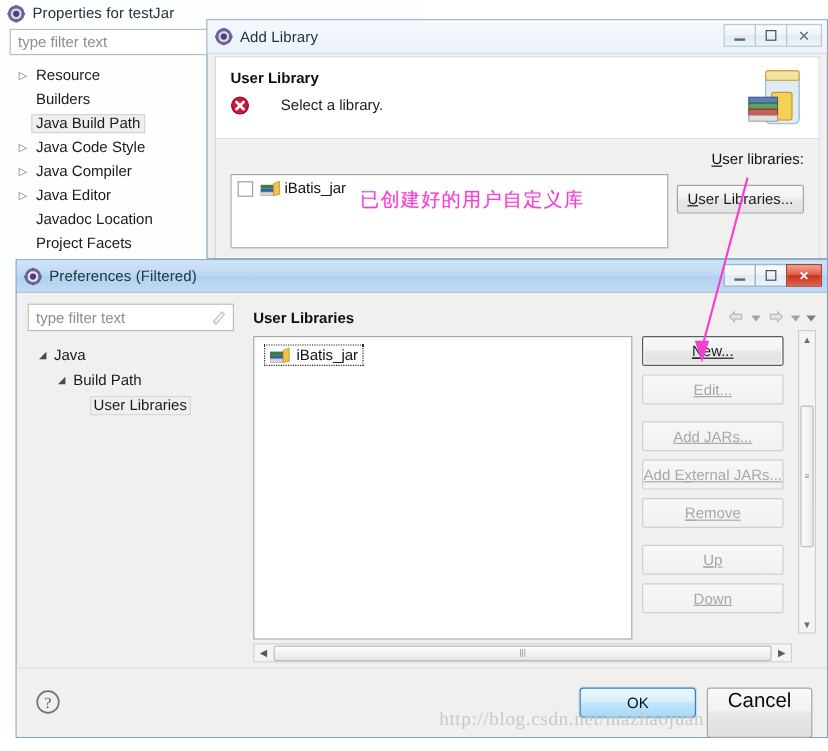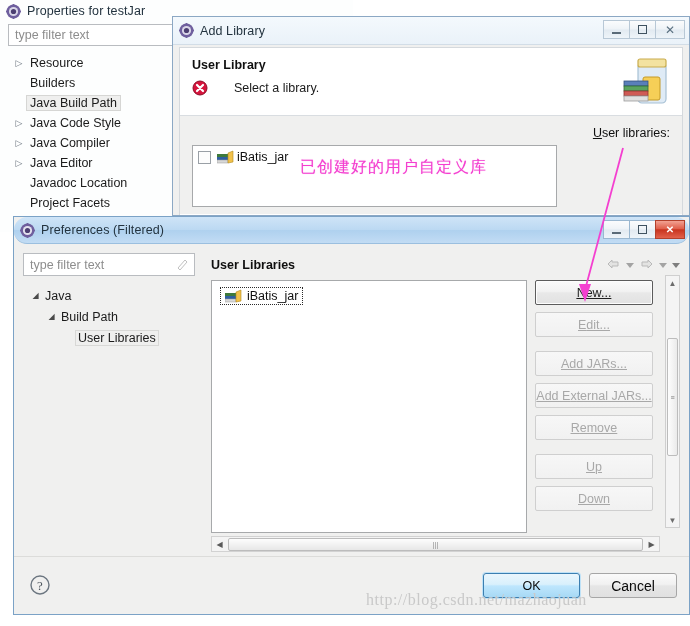--- a/index.html
+++ b/index.html
@@ -105,21 +105,20 @@
   .btn.focus { border:1px solid #5c5c5c; box-shadow: inset 0 0 0 1px #fdfdfd; }
 
   #btn-user-libraries { position: absolute; right: 12px; top: 38px; width: 106px; height: 24px; }
 
   
   #prefs { left: 13px; top: 216px; width: 677px; height: 399px; border:1px solid #7ba2c6; background:#f0f0ef; }
   #prefs .titlebar {
     height: 27px;
     background: linear-gradient(to bottom,#cfe4f7 0%, #bcd9f2 48%, #afd1ef 52%, #c2dcf4 100%);
     border-bottom: 1px solid #9bbfdf;
-    border-radius: 13px;
   }
   #prefs .winbtns .wb { border-color:#9ab7d0; }
   #prefs .wb.close {
     background: linear-gradient(to bottom,#f2a293 0%, #e0604c 45%, #c8341f 52%, #e2614b 100%);
     color:#fff; border-color:#b2402c; font-weight:bold;
   }
 
   #prefs-body { position:absolute; left:0; top:28px; right:0; bottom:0; background:#f0f0ef; padding: 8px 9px 0 9px; }
   #prefs-cols { display:flex; height: 318px; }
 
@@ -200,25 +199,25 @@
   .foot-btns { position:absolute; right: 12px; top: 16px; display:flex; gap: 9px; }
   .btn-ok {
     width: 97px; height: 25px;
     border:1px solid #3c7fb1; border-radius:3px;
     background: linear-gradient(to bottom,#eaf6fd 0%, #d9f0fc 45%, #bee6fd 52%, #a7d9f5 100%);
     font-size:12.5px; color:#0a0a0a;
     display:flex;align-items:center;justify-content:center;
     box-shadow: 0 0 0 1px #bfe2f7;
   }
   .btn-cancel {
-    width: 88px; height: 25px;
+    width: 88px; height: 42px;
     border:1px solid #a6a6a6; border-radius:3px;
     background: linear-gradient(to bottom,#fafafa 0%, #f1f1f1 45%, #e6e6e6 52%, #e0e0e0 100%);
-    font-size:14px; color:#0a0a0a;
-    display:flex;align-items:center;justify-content:center;
+    font-size:17px; color:#0a0a0a;
+    display:flex;align-items:flex-start;justify-content:center;
   }
 
   
   .anno {
     position: absolute;
     color: #f43fd0;
     font-size: 16px;
     font-family: "DejaVu Sans", sans-serif;
     letter-spacing: 1px;
     white-space: nowrap;
@@ -361,20 +360,23 @@
                 <rect x="0" y="4" width="11" height="3" fill="#3e7a3c"></rect>
                 <rect x="0" y="7" width="11" height="3" fill="#2f5fa0"></rect>
                 <rect x="0" y="10" width="11" height="3" fill="#d8d8d8" stroke="#9a9a9a" stroke-width=".5"></rect>
                 <path d="M11 3 L16 1 L16 12 L11 13 Z" fill="#f2c14a" stroke="#b08a1f" stroke-width=".6"></path>
               </svg>
             </span>
             <span>iBatis_jar</span>
           </div>
         </div>
 
+        <div class="btn" id="btn-user-libraries">
+          <span><u>U</u>ser Libraries...</span>
+        </div>
       </div>
     </div>
   </div>
 
   <div class="anno" id="anno-existing">已创建好的用户自定义库</div>
 
   <div class="win" id="prefs">
     <div class="titlebar">
       <span class="ecl-icon">
         <svg width="15" height="15" viewBox="0 0 15 15">

